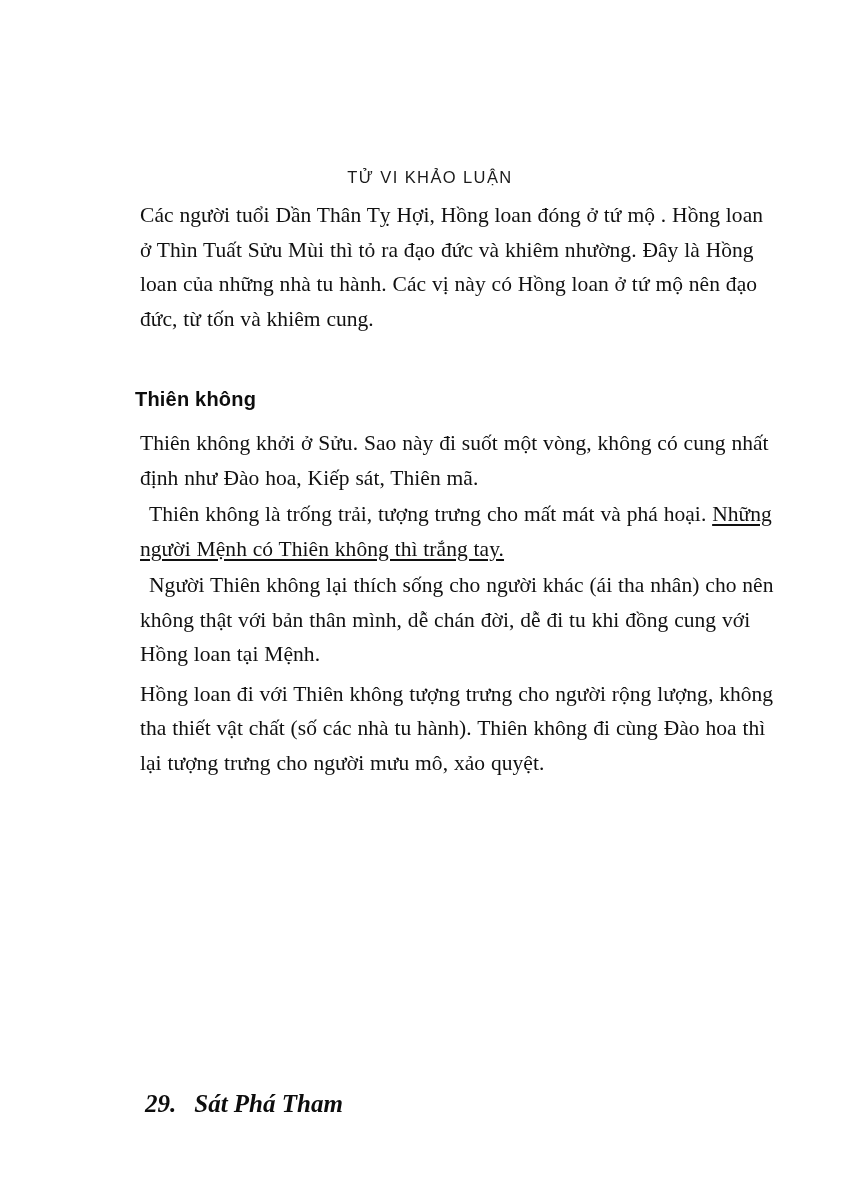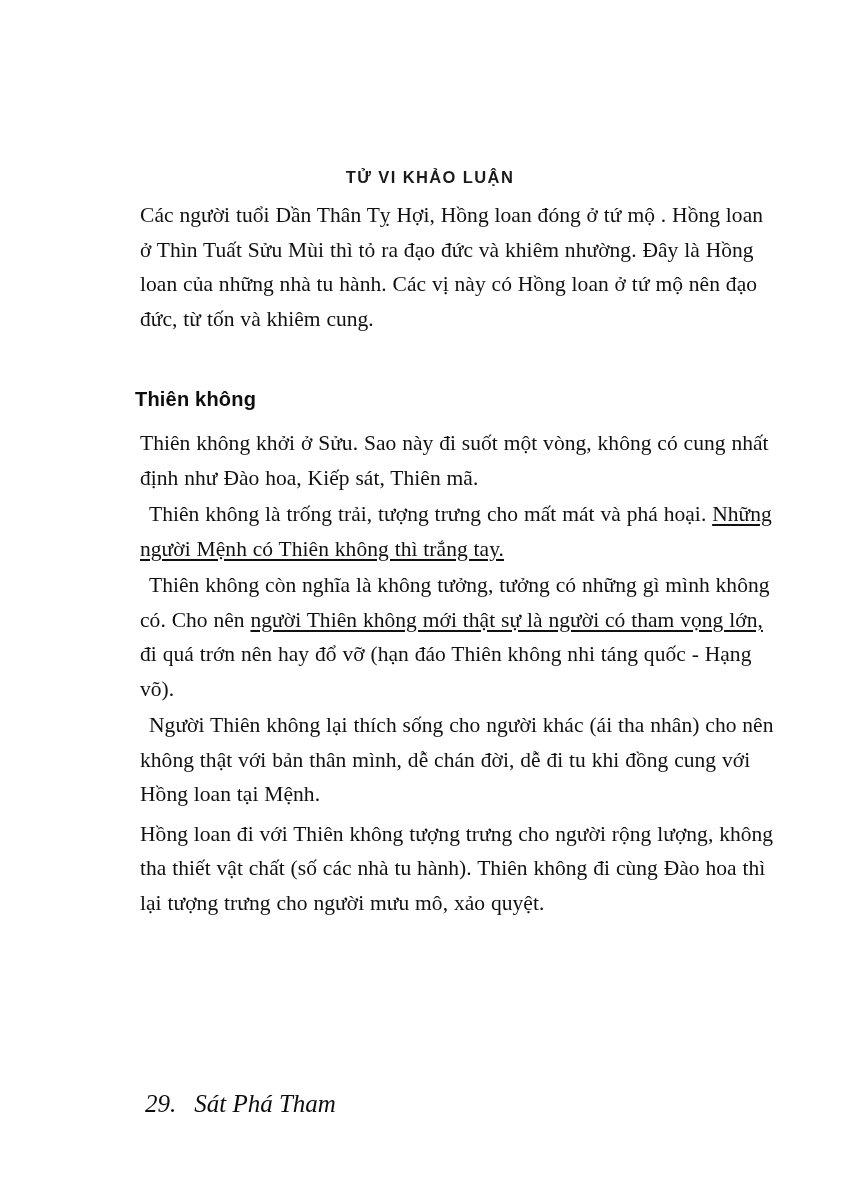--- a/index.html
+++ b/index.html
@@ -29,21 +29,21 @@
   
   .running-head {
     position: absolute;
     left: 0;
     top: 168px;
     width: 860px;
     text-align: center;
     font-size: 16.5px;
     letter-spacing: 1.4px;
     font-family: "Liberation Sans", "DejaVu Sans", sans-serif;
-    font-weight: 700;
+    font-weight: 400;
     color: #1b1b1b;
     white-space: nowrap;
   }
 
   
   .column {
     position: absolute;
     left: 131px;
     top: 198px;
     width: 646px;
@@ -82,21 +82,21 @@
 
   .spacer-before-heading { height: 44px; }
   .spacer-after-heading  { height: 8px; }
 
   
   .chapter-line {
     position: absolute;
     left: 145px;
     top: 1090px;
     font-size: 25px;
-    font-weight: 400;
+    font-weight: 700;
     font-style: italic;
     font-family: "Liberation Serif", "DejaVu Serif", serif;
     color: #0d0d0d;
     white-space: nowrap;
   }
   .chapter-number { margin-right: 18px; }
 </style>
 </head>
 <body>
 
@@ -116,23 +116,20 @@
     <div class="spacer-after-heading"></div>
 
     <p class="para">
       <span>Thiên không khởi ở Sửu. Sao này đi suốt một vòng, không có cung nhất định như Đào hoa, Kiếp sát, Thiên mã.</span>
     </p>
 
     <p class="para indent gap-sm">
       <span>Thiên không là trống trải, tượng trưng cho mất mát và phá hoại. </span><span class="u">Những người Mệnh có Thiên không thì trắng tay.</span>
     </p>
 
-    <p class="para indent gap-sm">
-      <span>Thiên không còn nghĩa là không tưởng, tưởng có những gì mình không có. Cho nên </span><span class="u">người Thiên không mới thật sự là người có tham vọng lớn,</span><span> đi quá trớn nên hay đổ vỡ (hạn đáo Thiên không nhi táng quốc - Hạng võ).</span>
-    </p>
 
     <p class="para indent gap-sm">
       <span>Người Thiên không lại thích sống cho người khác (ái tha nhân) cho nên không thật với bản thân mình, dễ chán đời, dễ đi tu khi đồng cung với Hồng loan tại Mệnh.</span>
     </p>
 
 
     <p class="para gap-md">
       <span>Hồng loan đi với Thiên không tượng trưng cho người rộng lượng, không tha thiết vật chất (số các nhà tu hành). Thiên không đi cùng Đào hoa thì lại tượng trưng cho người mưu mô, xảo quyệt.</span>
     </p>
 

